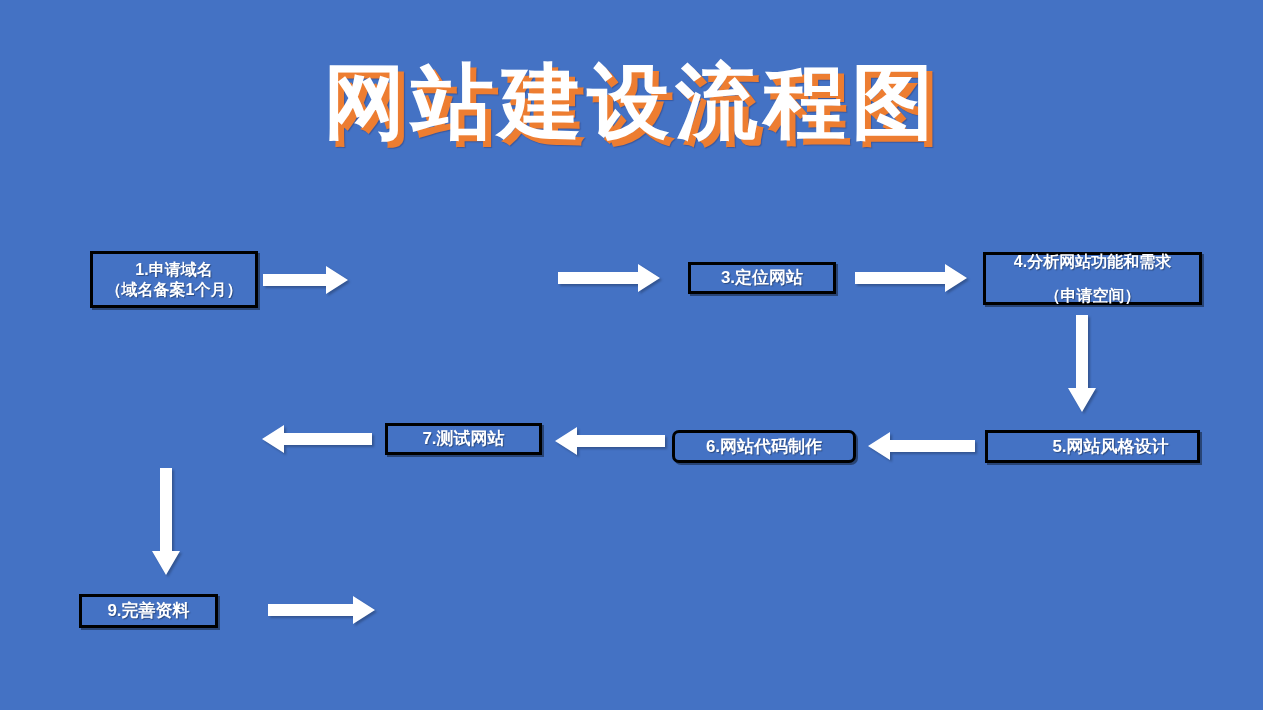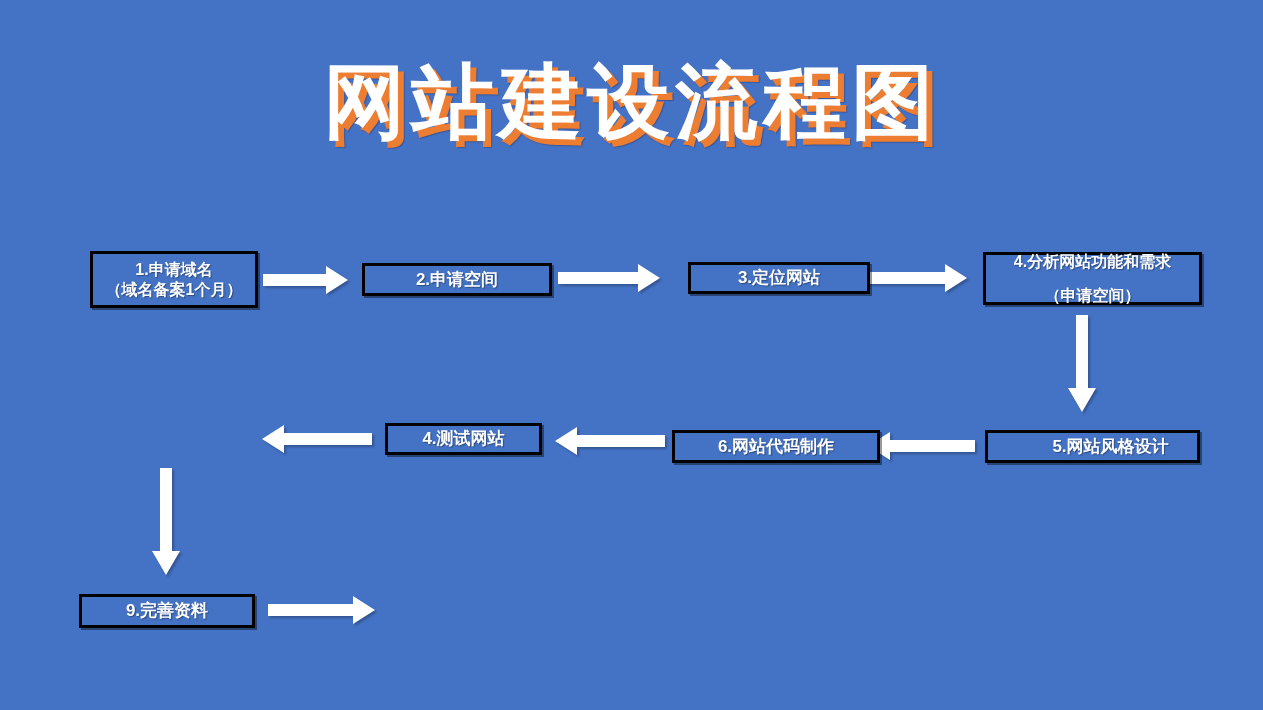--- a/index.html
+++ b/index.html
@@ -52,27 +52,27 @@
     top: 0;
     left: 0;
   }
   .arrows polygon {
     fill: #FFFFFF;
     filter: drop-shadow(2px 2px 1px rgba(0,0,0,0.25));
   }
   
   .b1  { left:  90px; top: 251px; width: 168px; height: 57px; }
   .b2  { left: 362px; top: 263px; width: 190px; height: 33px; }
-  .b3  { left: 688px; top: 262px; width: 182px; height: 32px; }
+  .b3  { left: 688px; top: 262px; width: 148px; height: 32px; }
   .b4  { left: 983px; top: 252px; width: 219px; height: 53px; gap: 14px; }
   .b5  { left: 985px; top: 430px; width: 215px; height: 33px; padding-left: 36px; }
-  .b6  { left: 672px; top: 430px; width: 208px; height: 33px; }
+  .b6  { left: 672px; top: 430px; width: 184px; height: 33px; border-radius: 7px; }
   .b7  { left: 385px; top: 423px; width: 157px; height: 32px; }
   .b8  { left:  82px; top: 421px; width: 174px; height: 36px; }
-  .b9  { left:  79px; top: 594px; width: 176px; height: 34px; }
+  .b9  { left:  79px; top: 594px; width: 139px; height: 34px; }
   .b10 { left: 385px; top: 594px; width: 157px; height: 33px; }
 </style>
 </head>
 <body>
 
 <div class="canvas">
 
   <div class="title">网站建设流程图</div>
 
   <svg class="arrows" width="1263" height="710" viewBox="0 0 1263 710">
@@ -85,43 +85,40 @@
     <polygon points="372,433 284,433 284,425 262,439 284,453 284,445 372,445"></polygon>
     <polygon points="160,468 172,468 172,551 180,551 166,575 152,551 160,551"></polygon>
     <polygon points="268,604 353,604 353,596 375,610 353,624 353,616 268,616"></polygon>
   </svg>
 
   <div class="box double b1">
     <span>1.申请域名</span>
     <span>（域名备案1个月）</span>
   </div>
 
-  <div class="box single b2">
-    <span>2.申请空间</span>
-  </div>
 
   <div class="box single b3">
     <span>3.定位网站</span>
   </div>
 
   <div class="box double b4">
     <span>4.分析网站功能和需求</span>
     <span>（申请空间）</span>
   </div>
 
   <div class="box single b5">
     <span>5.网站风格设计</span>
   </div>
 
   <div class="box single b6">
     <span>6.网站代码制作</span>
   </div>
 
   <div class="box single b7">
-    <span>4.测试网站</span>
+    <span>7.测试网站</span>
   </div>
 
 
   <div class="box single b9">
     <span>9.完善资料</span>
   </div>
 
 
 </div>
 

